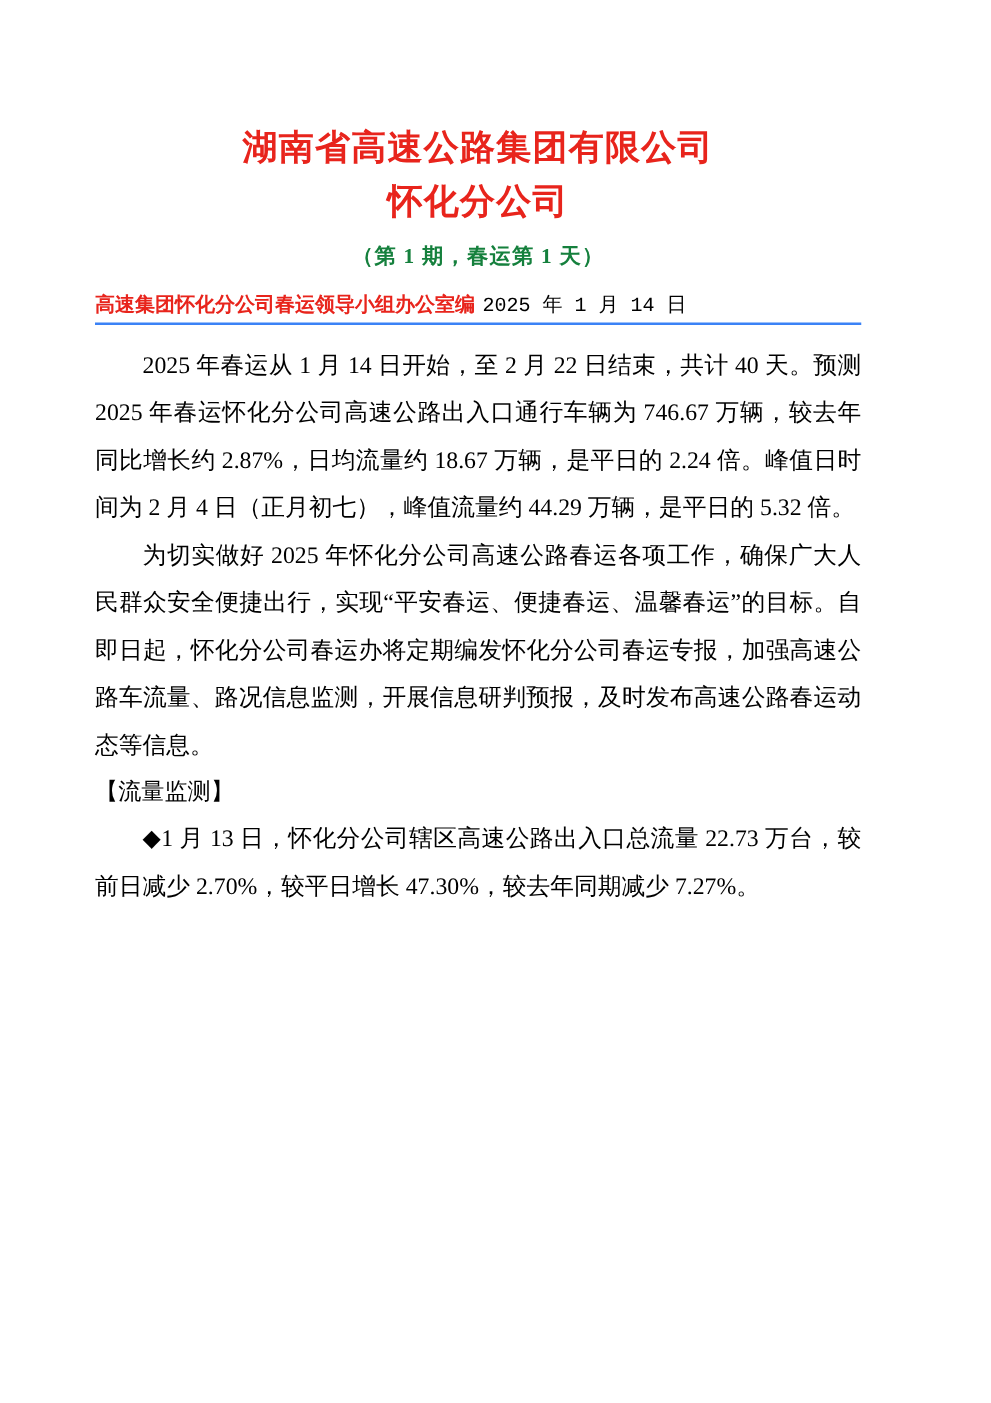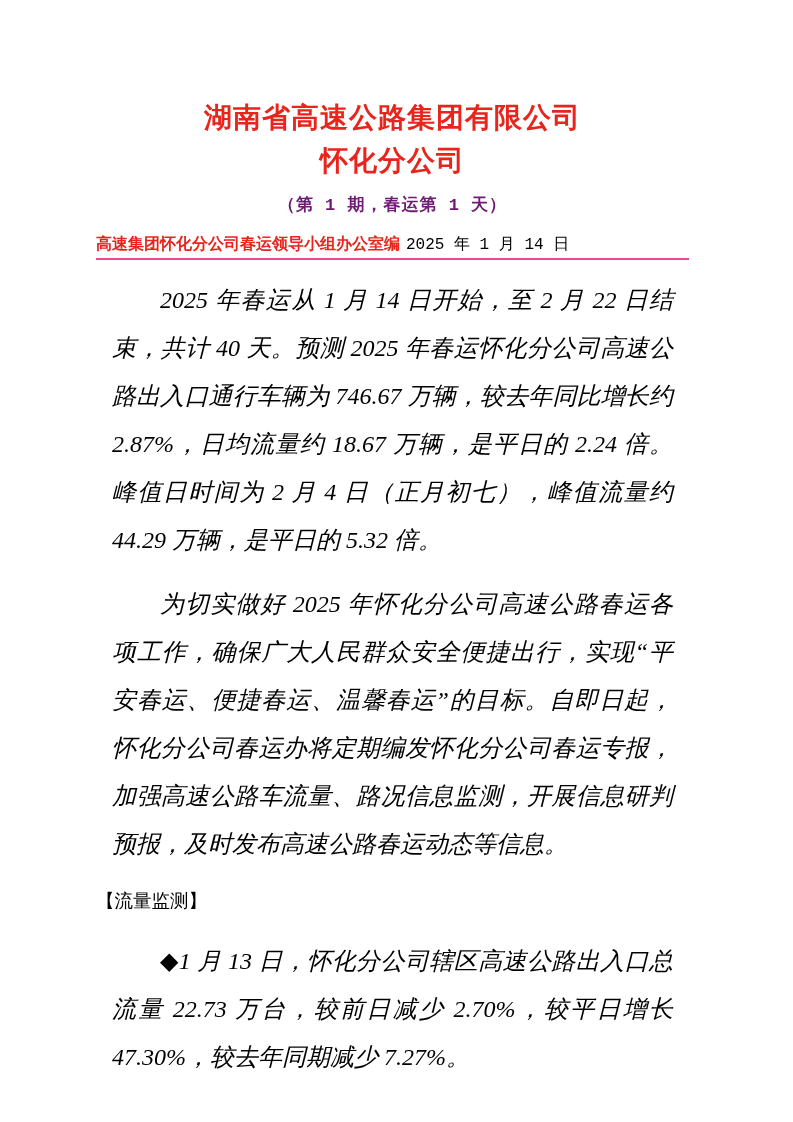--- a/index.html
+++ b/index.html
@@ -12,52 +12,52 @@
     height: 1122px;
     font-family: "Liberation Serif", "DejaVu Serif", serif;
     color: #000000;
     position: relative;
     overflow: hidden;
   }
   .page {
     box-sizing: border-box;
     width: 793px;
     height: 786px;
-    padding: 96px 104px 0 96px;
+    padding: 96px 104px 0 76px;
   }
   .masthead {
     text-align: center;
     color: #e8241c;
     font-weight: bold;
     font-family: "DejaVu Sans", "Liberation Sans", sans-serif;
   }
   .masthead .line1,
   .masthead .line2 {
     font-size: 28px;
     line-height: 1.55;
     letter-spacing: 1px;
   }
   .masthead .line3 {
     font-size: 30px;
     line-height: 1.7;
     letter-spacing: 8px;
   }
   .issue {
     text-align: center;
-    color: #701a75;
+    color: #15803d;
     font-weight: bold;
     font-size: 17px;
-    font-family: Liberation Mono, monospace;
+    font-family: Liberation Serif, serif;
     margin-top: 10px;
     letter-spacing: 1px;
   }
   .issuer-row {
     margin-top: 18px;
     padding-bottom: 3px;
-    border-bottom: 2px solid #ec4899;
+    border-bottom: 2px solid #3b82f6;
     display: flex;
     align-items: baseline;
     justify-content: flex-start;
     white-space: nowrap;
   }
   .issuer-left {
     color: #e8241c;
     font-weight: bold;
     font-size: 16px;
     font-family: "DejaVu Sans", "Liberation Sans", sans-serif;
@@ -65,27 +65,26 @@
   .issuer-date {
     color: #000000;
     font-size: 16px;
     font-family: Liberation Mono, monospace;
     margin-left: 6px;
   }
   .body-text {
     margin-top: 14px;
   }
   .para {
-    font-size: 24px;
+    font-size: 19px;
     line-height: 2.0;
     text-align: justify;
     text-justify: inter-ideograph;
     text-indent: 2em;
-    margin: 16px;
-    font-style: italic;
+    margin: 0;
   }
   .section-head {
     font-size: 18.5px;
     line-height: 2.0;
     text-indent: 0;
     margin: 0;
     font-family: Liberation Mono, monospace;
   }
   .bullet-head {
     font-size: 18.5px;

